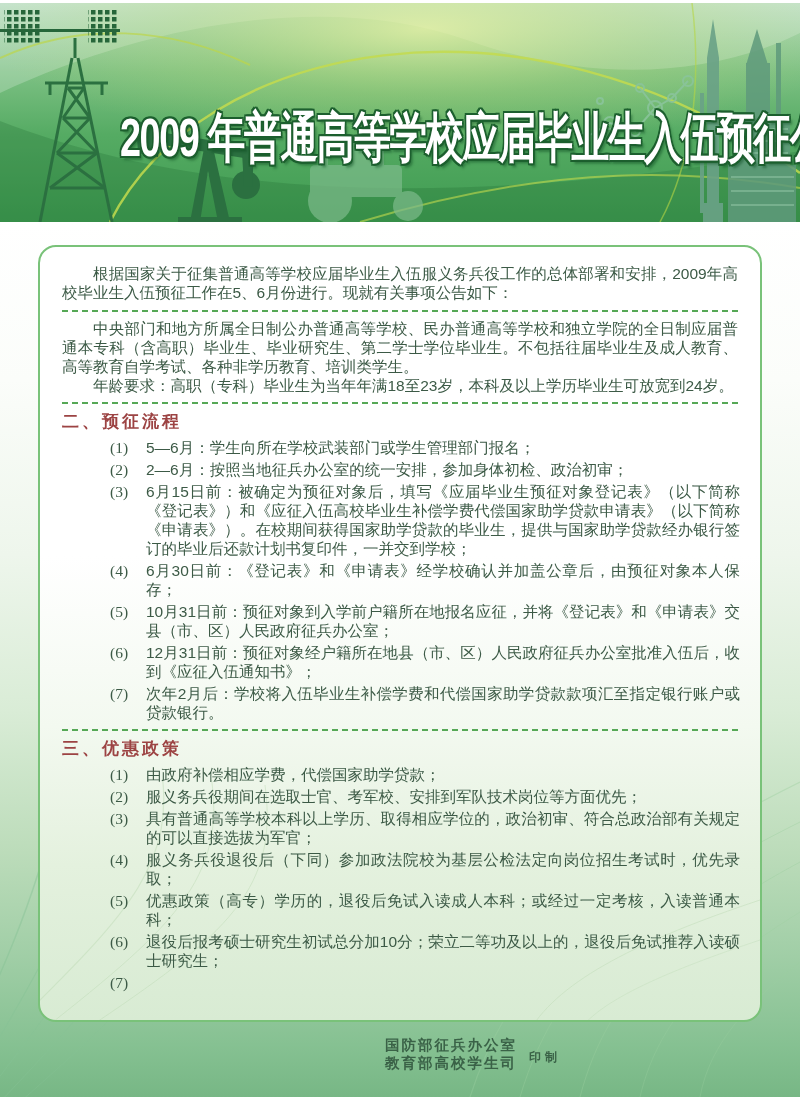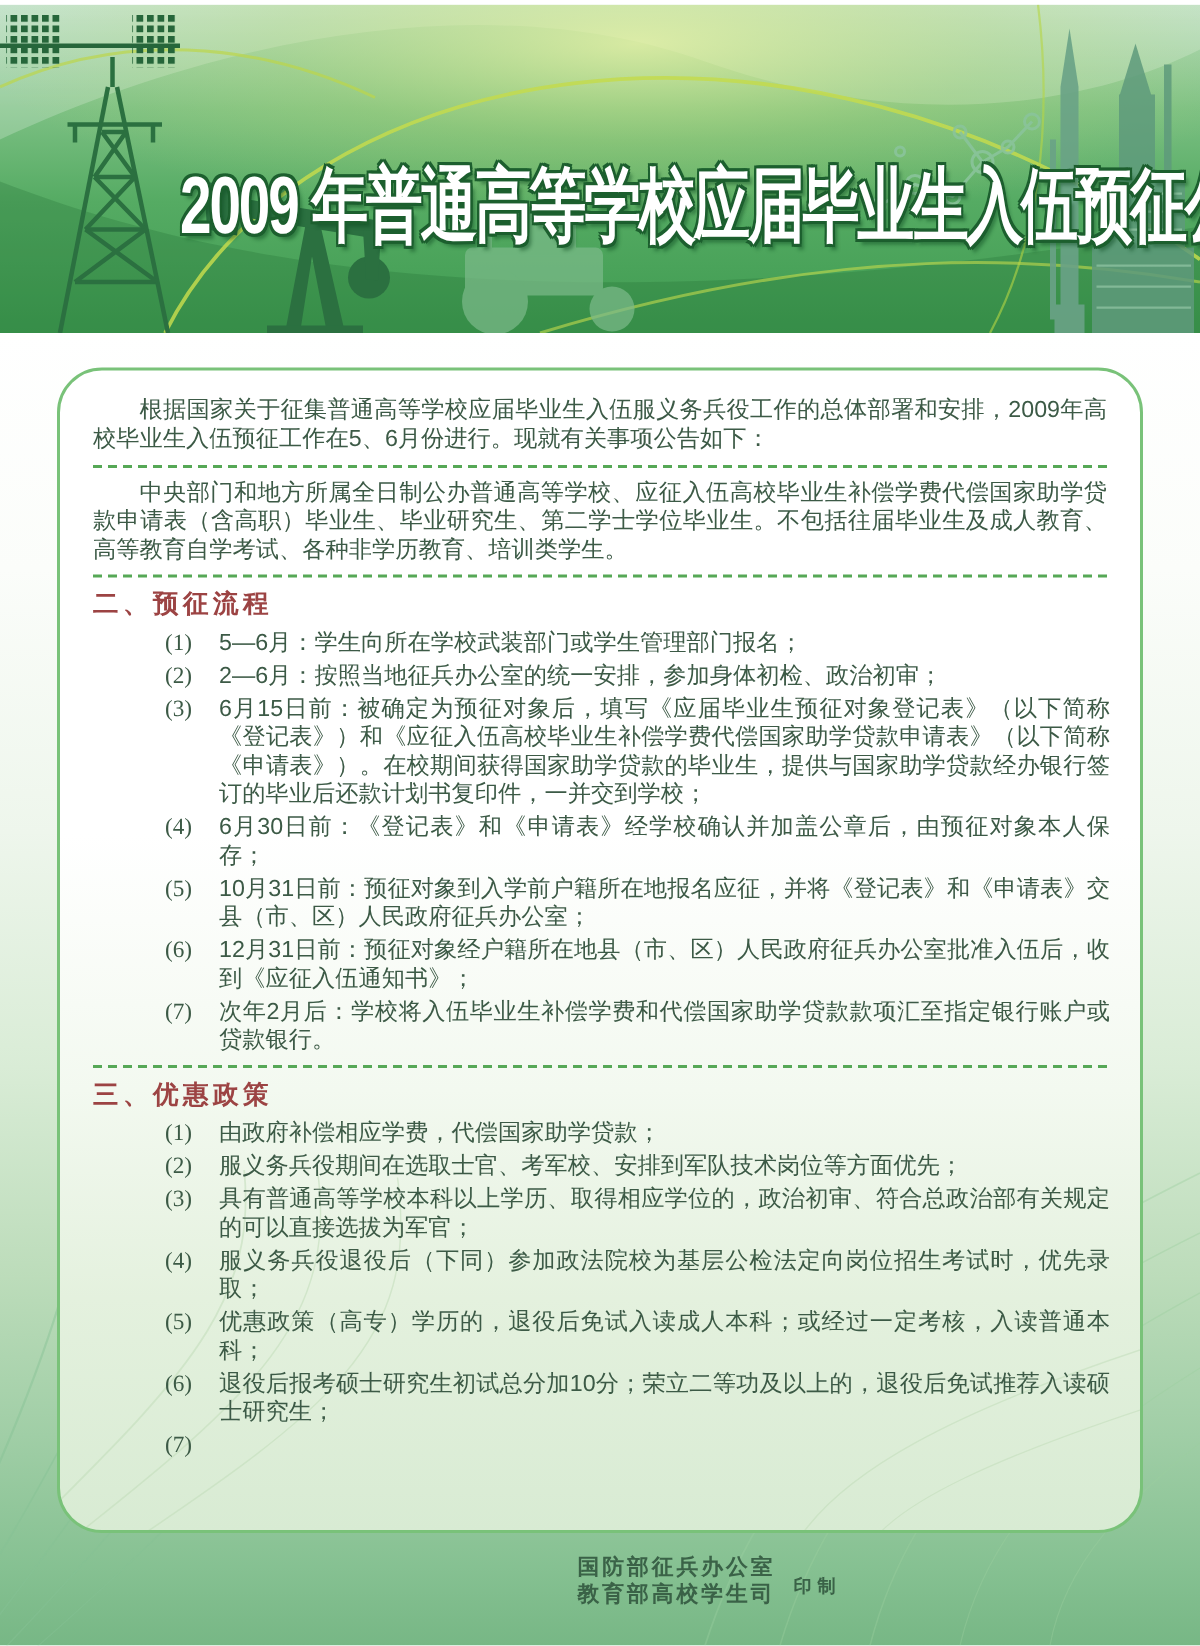--- a/index.html
+++ b/index.html
@@ -26,21 +26,21 @@
   
   .page-bg{
     position:absolute;left:0;top:222px;width:800px;height:875px;
     background:linear-gradient(180deg,#ffffff 0%,#fbfdfa 18%,#eef6ec 38%,
       #d9ecd6 56%,#bcdcba 72%,#a0cea6 84%,#86c192 94%,#77b785 100%);
   }
   .page-bg svg{position:absolute;left:0;top:0;}
   
   .card{
     position:absolute;left:38px;top:245px;width:724px;height:777px;
-    box-sizing:border-box;border:2px solid var(--card-border);border-radius:30px;
+    box-sizing:border-box;border:2px solid var(--card-border);border-radius:18px;
     background:linear-gradient(180deg,#ffffff 0%,#ffffff 40%,#f3f9f0 62%,#e4f1de 80%,#d8ebd3 100%);
     padding:14px 20px 0 20px;overflow:hidden;
     color:var(--body-text);font-size:15.5px;line-height:19px;
   }
   .card .texture{position:absolute;left:0;bottom:0;pointer-events:none;}
   .content{position:relative;}
   .intro{margin:3px 2px 8px 2px;text-indent:2em;text-align:justify;}
   .sep{border:0;border-top:2px dashed var(--sep-color);margin:7px 2px 7px 2px;height:0;}
   .sec-heading{
     color:var(--heading-color);font-weight:bold;font-size:17px;line-height:22px;
@@ -196,21 +196,22 @@
       <path d="M720,120 C600,160 520,200 490,250" stroke-width="1"></path>
       <path d="M720,160 C630,190 560,220 540,250" stroke-width="0.8"></path>
     </g>
   </svg>
   <div class="content">
     <p class="intro">根据国家关于征集普通高等学校应届毕业生入伍服义务兵役工作的总体部署和安排，2009年高校毕业生入伍预征工作在5、6月份进行。现就有关事项公告如下：</p>
     <div>
         <div class="sep"></div>
   <div class="section">
     <div class="sec-body">
-            <p class="para">中央部门和地方所属全日制公办普通高等学校、应征入伍高校毕业生补偿学费代偿国家助学贷款申请表（含高职）毕业生、毕业研究生、第二学士学位毕业生。不包括往届毕业生及成人教育、高等教育自学考试、各种非学历教育、培训类学生。</p>
+            <p class="para">中央部门和地方所属全日制公办普通高等学校、民办普通高等学校和独立学院的全日制应届普通本专科（含高职）毕业生、毕业研究生、第二学士学位毕业生。不包括往届毕业生及成人教育、高等教育自学考试、各种非学历教育、培训类学生。</p>
+            <p class="para">年龄要求：高职（专科）毕业生为当年年满18至23岁，本科及以上学历毕业生可放宽到24岁。</p>
           </div>
   </div>
 <div class="sep"></div>
   <div class="section">
     <div class="sec-heading">二、预征流程</div>
     <div class="sec-body">
             <div class="list">
   <div class="li">
     <span class="num">(1)</span>
     <span class="txt">5—6月：学生向所在学校武装部门或学生管理部门报名；</span>

